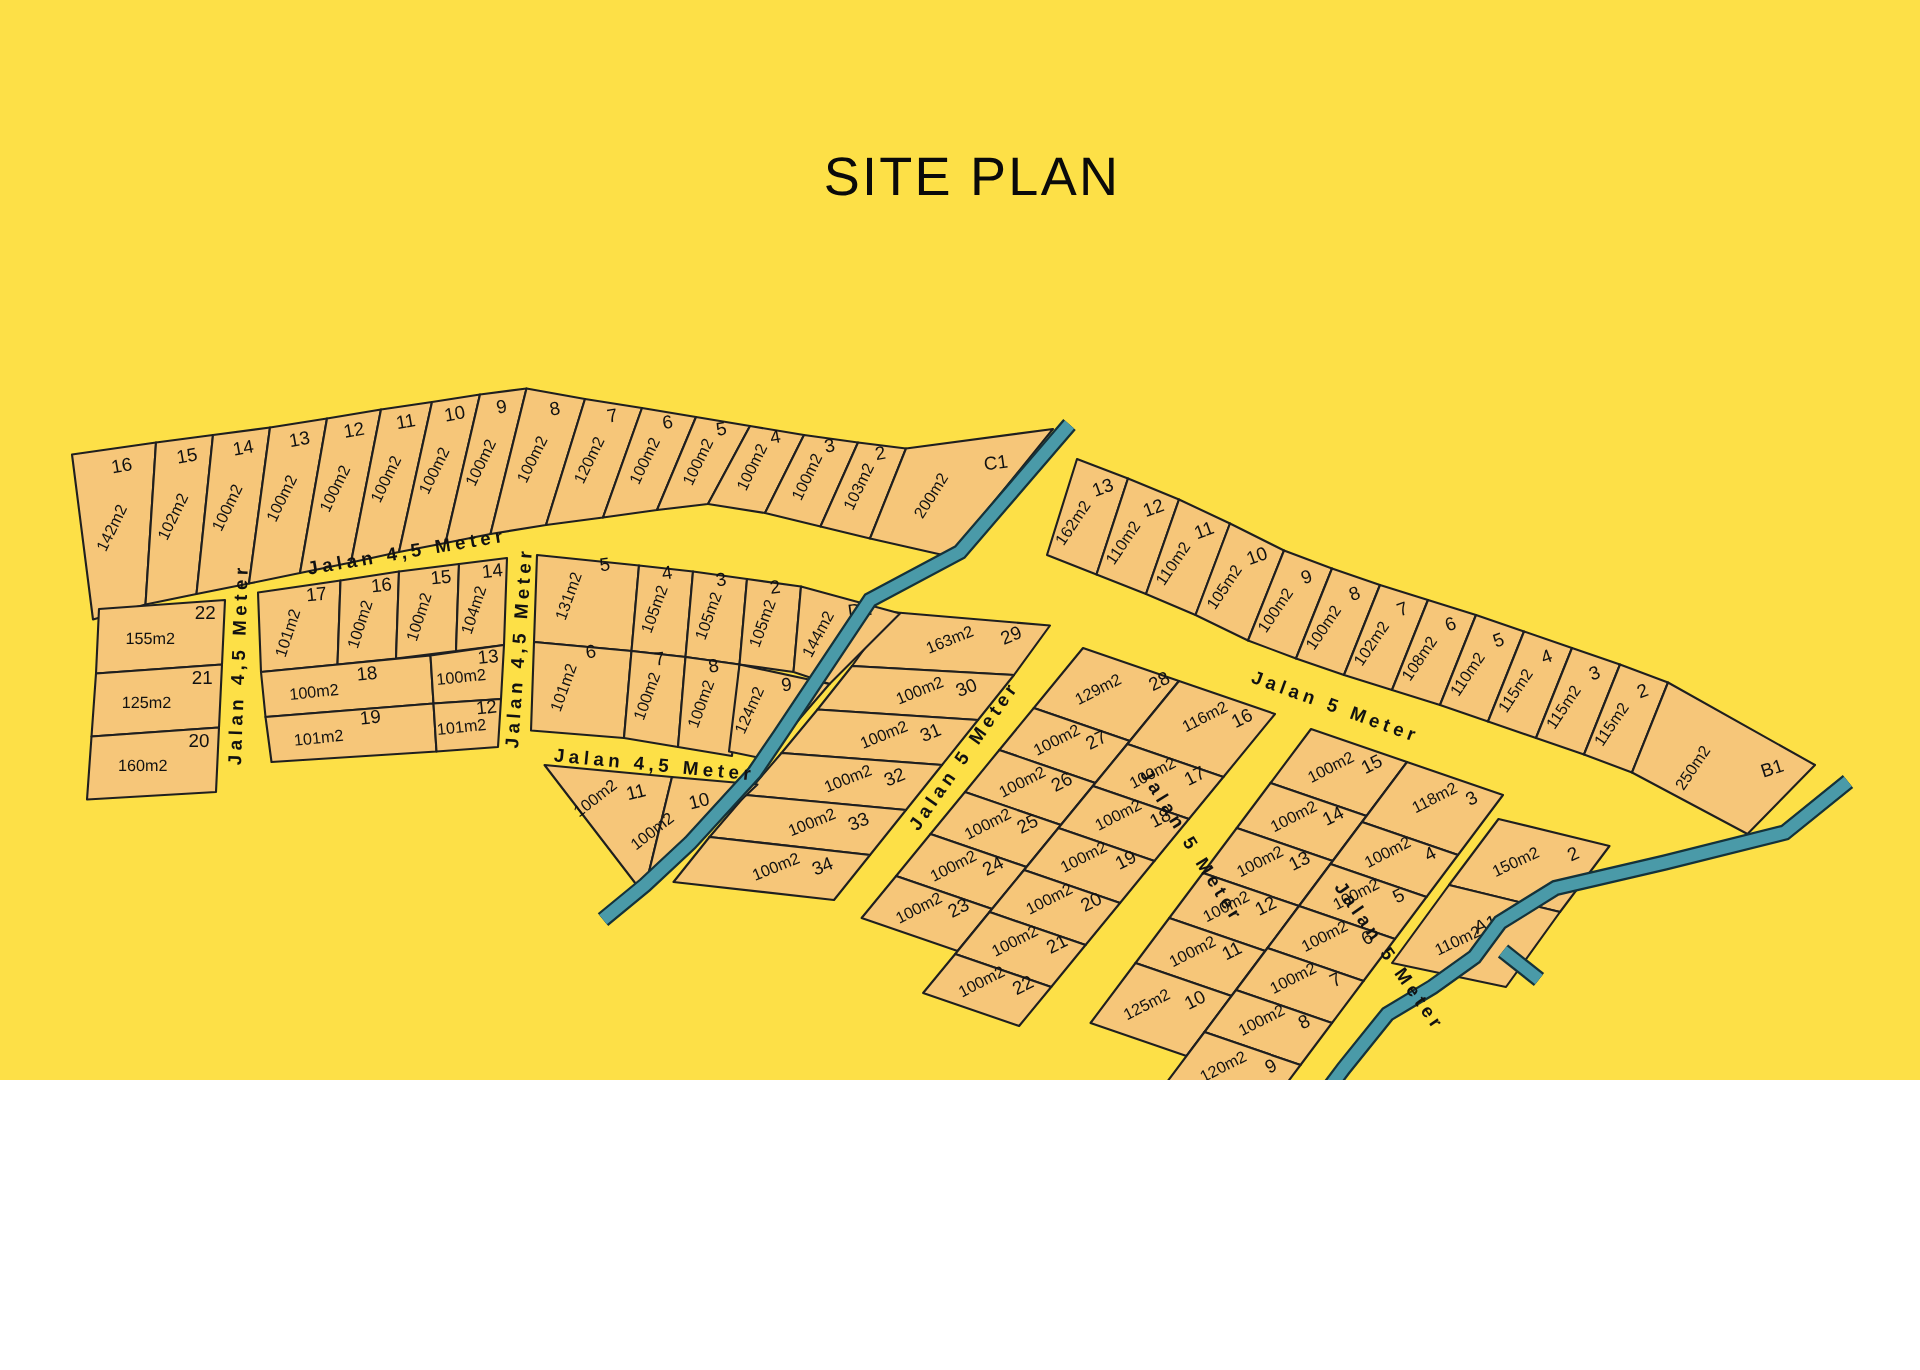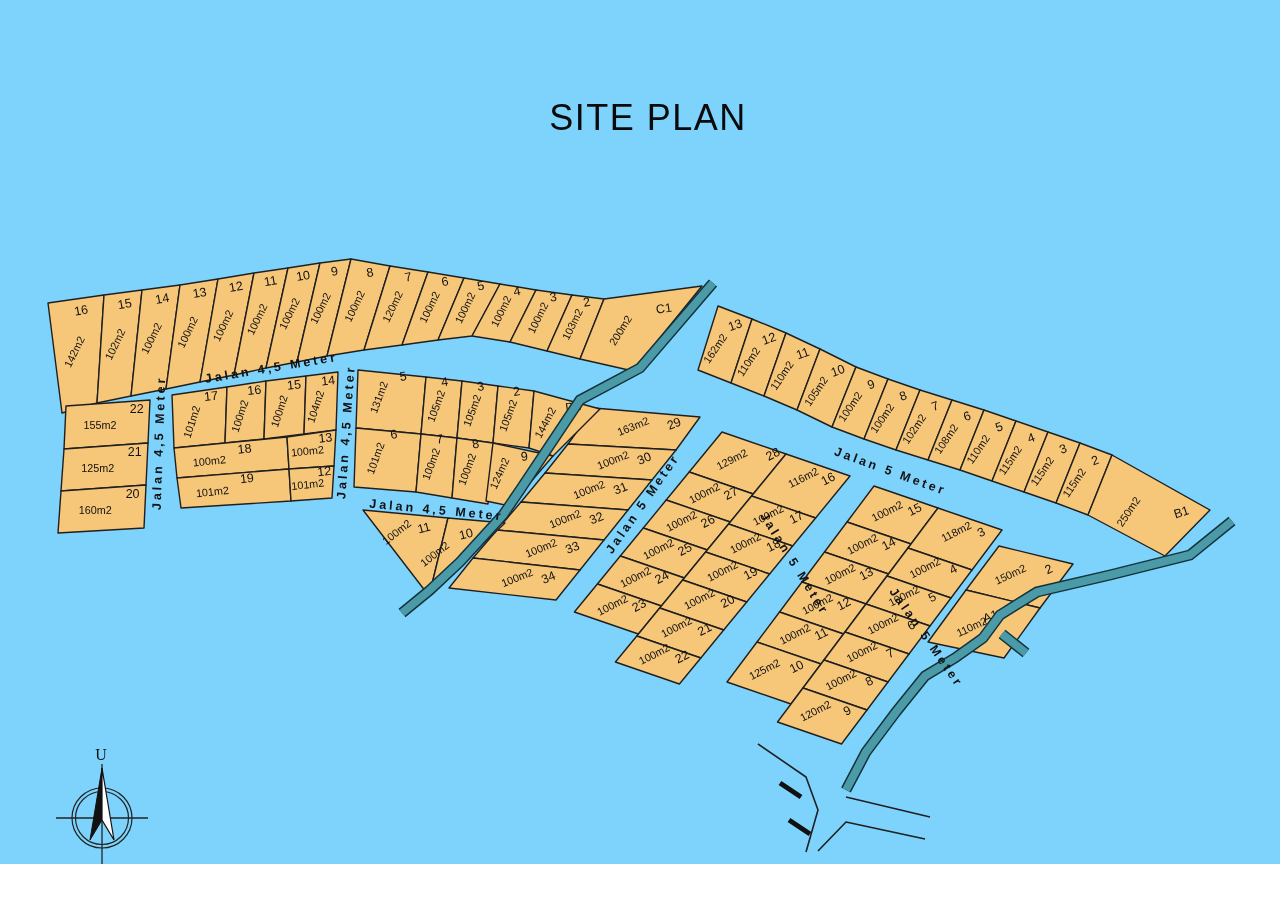--- a/index.html
+++ b/index.html
@@ -1,16 +1,16 @@
 <!DOCTYPE html>
 <html style="--lot: #F6C679; --stroke: #1F1F1F; --water: #4A9AA8; --ink: #111111;"><head>
 <meta charset="utf-8">
 <style>
   html,body{margin:0;padding:0;background:#ffffff;}
-  #page{position:relative;width:1280px;height:864px;background:#7dd3fc;overflow:hidden;
+  #page{position:relative;width:1280px;height:720px;background:#fde047;overflow:hidden;
         font-family:"Liberation Sans",sans-serif;}
   svg{display:block;}
   .lot{fill:var(--lot,#F6C679);stroke:var(--stroke,#1f1f1f);stroke-width:1.4;stroke-linejoin:round;}
   .num{font:400 12.5px "Liberation Sans",sans-serif;fill:var(--ink,#111);text-anchor:middle;}
   .size{font:400 10.8px "Liberation Sans",sans-serif;fill:var(--ink,#111);text-anchor:middle;}
   .road-label{font:700 12.5px "Liberation Sans",sans-serif;fill:var(--ink,#111);
               letter-spacing:3px;text-anchor:middle;}
   .title-text{font:400 36px "Liberation Sans",sans-serif;fill:#0a0a0a;letter-spacing:1.5px;text-anchor:middle;}
   .water-outline{fill:none;stroke:#14323a;stroke-width:11;stroke-linecap:butt;stroke-linejoin:miter;}
   .water{fill:none;stroke:var(--water,#4A9AA8);stroke-width:8;stroke-linecap:butt;stroke-linejoin:miter;}

